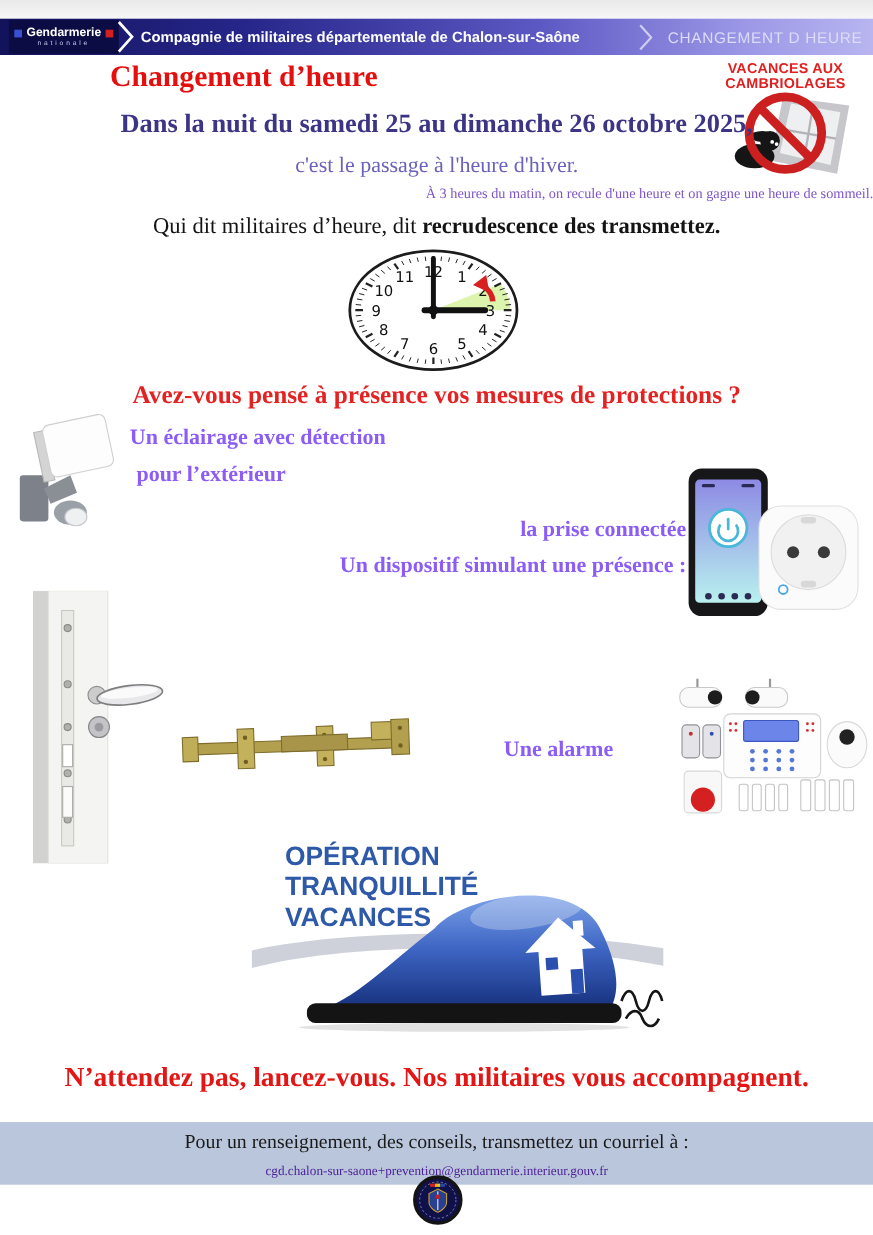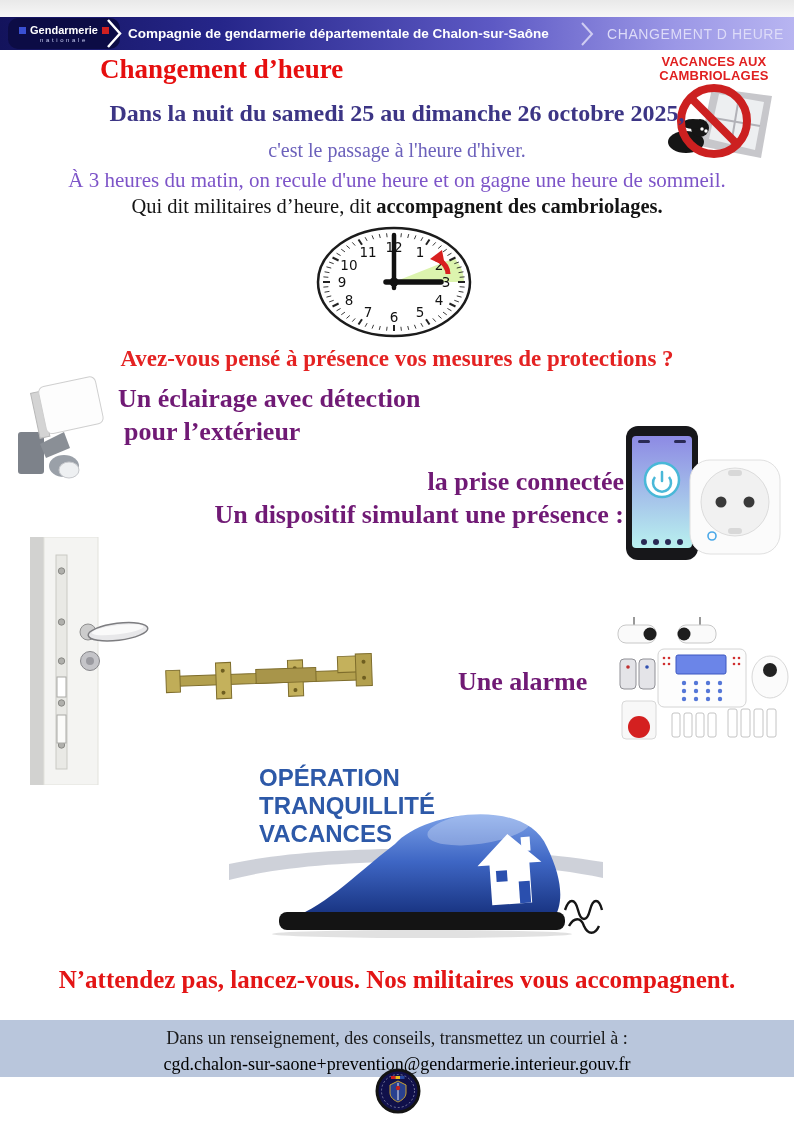--- a/index.html
+++ b/index.html
@@ -4,73 +4,73 @@
 <style>
   html,body{margin:0;padding:0;background:#fff;}
   .page{position:relative;width:794px;height:1123px;background:#fff;overflow:hidden;
         font-family:"Liberation Serif","DejaVu Serif",serif;}
   .abs{position:absolute;}
   
   .top-strip{left:0;top:0;width:794px;height:17px;background:linear-gradient(#e9e9e9,#f7f7f7);}
   .header-bar{left:0;top:17px;width:794px;height:33px;
      background:linear-gradient(90deg,#13135c 0%,#26268а 0%,#26268a 28%,#5d59c4 62%,#9b97e6 85%,#b8b5f1 100%);
      display:flex;align-items:center;}
-  .logo-panel{position:absolute;left:8px;top:1px;width:112px;height:31px;background:#0c0c45;
+  .logo-panel{position:absolute;left:8px;top:1px;width:100px;height:31px;background:#0c0c45;
      display:flex;flex-direction:column;justify-content:center;align-items:center;
-     font-family:"Liberation Sans","DejaVu Sans",sans-serif;border-radius:10px;}
+     font-family:"Liberation Sans","DejaVu Sans",sans-serif;}
   .logo-row{display:flex;align-items:center;gap:4px;}
   .sq{width:7px;height:7px;display:inline-block;}
   .logo-main{color:#fff;font-size:11px;font-weight:bold;}
   .logo-sub{color:#c9cdf2;font-size:6px;letter-spacing:2.6px;margin-top:1px;}
   .logo-chevron{position:absolute;left:104px;top:0;}
   .header-title{position:absolute;left:128px;top:0;height:33px;display:flex;align-items:center;
      color:#ffffff;font-weight:bold;font-size:13.5px;font-family:"Liberation Sans","DejaVu Sans",sans-serif;}
   .breadcrumb-wrap{position:absolute;right:10px;top:0;height:33px;display:flex;align-items:center;gap:12px;}
   .breadcrumb{color:#dddbf8;font-size:14px;letter-spacing:.6px;
      font-family:"Liberation Sans","DejaVu Sans",sans-serif;}
   
   .doc-title{left:100px;top:54px;width:560px;text-align:left;color:#e60f0f;font-size:27px;font-weight:bold;}
   .stamp-text{left:638px;top:55px;width:152px;text-align:center;color:#e02020;font-weight:bold;
      font-size:13px;line-height:14px;font-family:"Liberation Sans","DejaVu Sans",sans-serif;letter-spacing:.2px;}
   .l1{left:0;top:100px;width:794px;text-align:center;color:#3c3585;font-size:24px;font-weight:bold;}
   .l2{left:0;top:139px;width:794px;text-align:center;color:#6c61bb;font-size:20px;}
-  .l3{left:0;top:168px;width:794px;text-align:center;color:#7d54c8;font-size:21px;}
+  .l3{left:0;top:168px;width:794px;text-align:right;color:#7d54c8;font-size:13px;}
   .l4{left:0;top:195px;width:794px;text-align:center;color:#141414;font-size:20.5px;}
   .measures-heading{left:0;top:346px;width:794px;text-align:center;color:#e42222;font-size:23px;font-weight:bold;}
-  .purple{color:#701a75;font-weight:bold;font-size:26px;line-height:33px;}
+  .purple{color:#8b5cf6;font-weight:bold;font-size:20px;line-height:33px;}
   .item1{left:118px;top:382px;}
   .item1 .ind{margin-left:6px;}
   .item2{right:170px;top:465px;text-align:right;}
   .item3{left:98px;top:614px;}
   .item4{left:458px;top:665px;}
   .cta{left:0;top:966px;width:794px;text-align:center;color:#e31515;font-size:25px;font-weight:bold;}
   .contact-band{left:0;top:1020px;width:794px;height:57px;background:#b9c6dc;text-align:center;padding-top:5px;box-sizing:border-box;}
   .contact-line{color:#1a1a1a;font-size:18px;line-height:26px;}
-  .contact-email{color:#000000;font-size:18px;line-height:26px;cursor:pointer;font-family:Liberation Serif, serif;}
+  .contact-email{color:#4c1d95;font-size:12px;line-height:26px;cursor:pointer;font-family:Liberation Serif, serif;}
 </style>
 </head>
 <body>
 
 <div class="page">
 
   <div class="abs top-strip"></div>
 
   <div class="abs header-bar" style="background:linear-gradient(90deg,#13135c 0%,#26268a 28%,#5d59c4 62%,#9b97e6 85%,#b8b5f1 100%);">
     <div class="logo-panel">
       <div class="logo-row">
         <span class="sq" style="background:#3a50d2;"></span>
         <span class="logo-main">Gendarmerie</span>
         <span class="sq" style="background:#d02020;"></span>
       </div>
       <div class="logo-sub">nationale</div>
     </div>
     <svg class="logo-chevron" width="22" height="33">
       <polyline points="4,3 16,16.5 4,30" fill="none" stroke="#ffffff" stroke-width="2.5"></polyline>
     </svg>
-    <div class="header-title">Compagnie de gendarmerie départementale de Chalon-sur-Saône</div>
+    <div class="header-title">Compagnie de militaires départementale de Chalon-sur-Saône</div>
     <div class="breadcrumb-wrap">
       <svg width="16" height="26">
         <polyline points="3,2 13,13 3,24" fill="none" stroke="#cfccf2" stroke-width="2"></polyline>
       </svg>
       <span class="breadcrumb">CHANGEMENT D HEURE</span>
     </div>
   </div>
 
   <div class="abs doc-title">Changement d’heure</div>
   <div class="abs stamp-text">
@@ -88,21 +88,21 @@
     <circle cx="60" cy="47" r="1.7" fill="#ffffff"></circle>
     <circle cx="64" cy="49" r="1.7" fill="#ffffff"></circle>
     <circle cx="72" cy="39" r="33" fill="none" stroke="#cc2020" stroke-width="8"></circle>
     <line x1="49" y1="16" x2="95" y2="62" stroke="#cc2020" stroke-width="8"></line>
   </svg>
 
   <div class="abs l1">Dans la nuit du samedi 25 au dimanche 26 octobre 2025,</div>
   <div class="abs l2">c'est le passage à l'heure d'hiver.</div>
   <div class="abs l3">À 3 heures du matin, on recule d'une heure et on gagne une heure de sommeil.</div>
   <div class="abs l4">
-    <span>Qui dit militaires d’heure, dit </span><b>accompagnent des cambriolages.</b>
+    <span>Qui dit militaires d’heure, dit </span><b>recrudescence des transmettez.</b>
   </div>
 
   <svg class="abs" style="left:312px;top:225px;" width="164" height="116" viewBox="0 0 164 116">
     <ellipse cx="82" cy="57" rx="76" ry="54" fill="#ffffff" stroke="#1c1c1c" stroke-width="2.5"></ellipse>
     <path d="M82,57 L142.6,33 A70,48 0 0 1 152,57 Z" fill="#dcf4ae"></path>
     <g font-family="'DejaVu Sans',sans-serif" fill="#111">
         <line x1="82" y1="8" x2="82" y2="14" stroke="#222" stroke-width="2"></line>
         <line x1="89.4215208920034" y1="8.268427126954606" x2="88.89887857566512" y2="12.246514708427704" stroke="#222" stroke-width="0.9"></line>
         <line x1="96.76173004806093" y1="9.070767564043528" x2="95.72217159397212" y2="12.983357966978751" stroke="#222" stroke-width="0.9"></line>
         <line x1="103.94020660062127" y1="10.398230701537479" x2="102.39512162874652" y2="14.202456766718093" stroke="#222" stroke-width="0.9"></line>
@@ -343,21 +343,21 @@
     <rect x="52" y="160" width="286" height="18" rx="8" fill="#141414"></rect>
     <path d="M338,158 c4,-12 10,-12 13,0 c3,12 9,12 12,0 c3,-12 9,-12 12,0 M342,174 c5,-9 12,-9 15,0 c4,9 11,9 15,0" fill="none" stroke="#151515" stroke-width="2.4"></path>
     <text x="32" y="34" font-family="'Liberation Sans','DejaVu Sans',sans-serif" font-weight="bold" font-size="24" fill="#2d59a8">OPÉRATION</text>
     <text x="32" y="62" font-family="'Liberation Sans','DejaVu Sans',sans-serif" font-weight="bold" font-size="24" fill="#2d59a8">TRANQUILLITÉ</text>
     <text x="32" y="90" font-family="'Liberation Sans','DejaVu Sans',sans-serif" font-weight="bold" font-size="24" fill="#2d59a8">VACANCES</text>
   </svg>
 
   <div class="abs cta">N’attendez pas, lancez-vous. Nos militaires vous accompagnent.</div>
 
   <div class="abs contact-band">
-    <div class="contact-line">Dans un renseignement, des conseils, transmettez un courriel à :</div>
+    <div class="contact-line">Pour un renseignement, des conseils, transmettez un courriel à :</div>
     <span class="contact-email">cgd.chalon-sur-saone+prevention@gendarmerie.interieur.gouv.fr</span>
   </div>
 
   <svg class="abs" style="left:375px;top:1068px;" width="46" height="46" viewBox="0 0 46 46">
     <circle cx="23" cy="23" r="21" fill="#10104a" stroke="#141414" stroke-width="3"></circle>
     <circle cx="23" cy="23" r="16.5" fill="none" stroke="#dfe3f0" stroke-width="0.7" opacity="0.65" stroke-dasharray="2 2"></circle>
     <rect x="16" y="8" width="4.5" height="3" fill="#d02020"></rect>
     <rect x="20.5" y="8" width="4.5" height="3" fill="#e8c020"></rect>
     <rect x="25" y="8" width="4.5" height="3" fill="#2848a0"></rect>
     <path d="M23,13 l8,4 v8 c0,6 -8,9 -8,9 c0,0 -8,-3 -8,-9 v-8 z" fill="#28408f" stroke="#c8a030" stroke-width="1"></path>

